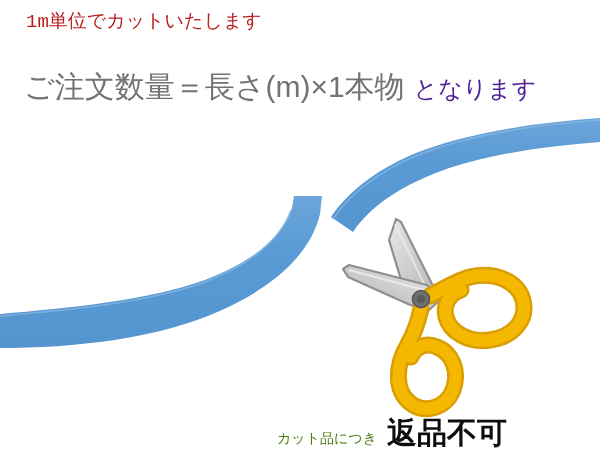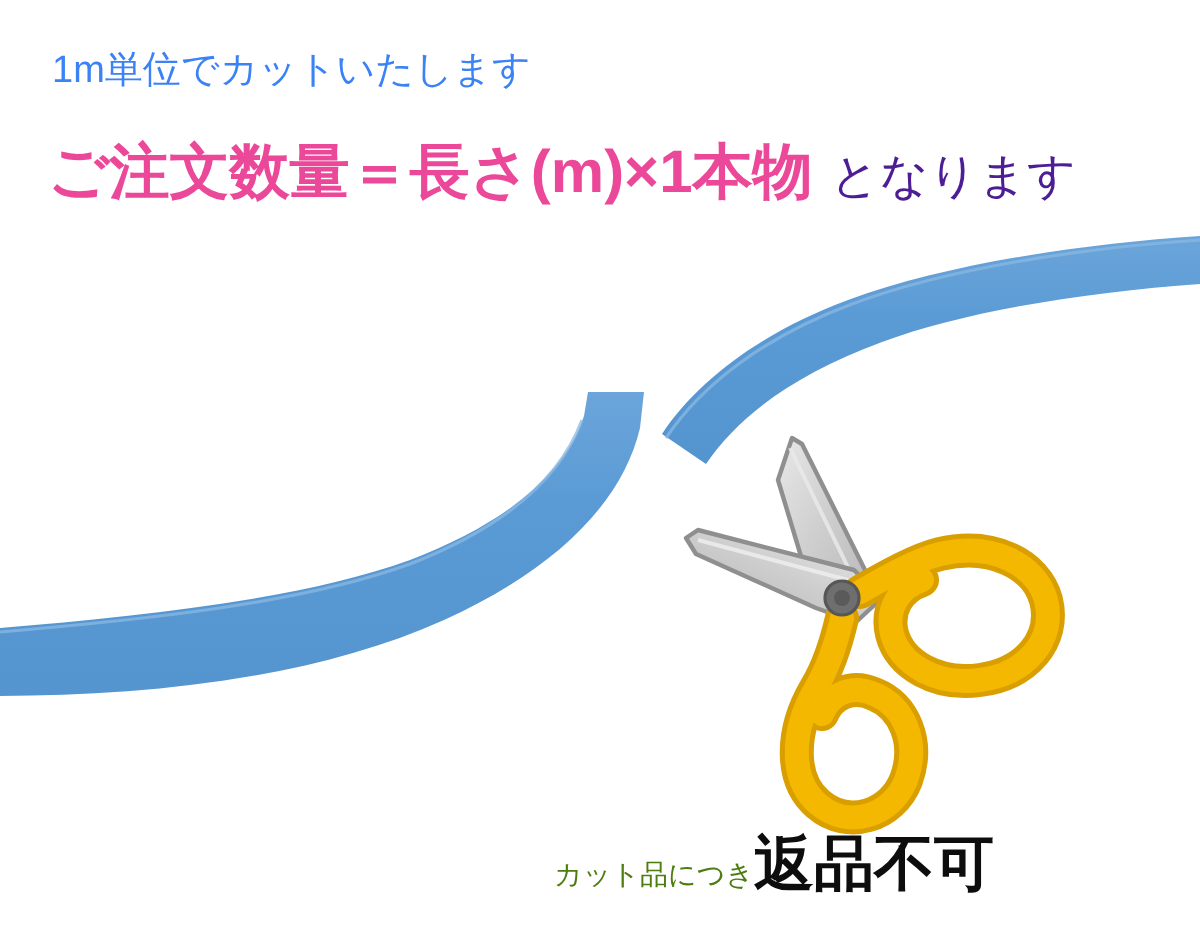--- a/index.html
+++ b/index.html
@@ -22,34 +22,35 @@
     width: 600px;
     height: 466px;
   }
   .txt {
     position: absolute;
     white-space: nowrap;
     line-height: 1;
   }
   #headline-small {
     left: 26px;
-    top: 26px;
+    top: 13px;
     font-size: 19px;
-    color: #3b82f6;
-    letter-spacing: 0px;
+    color: #b91c1c;
+    letter-spacing: 0px;
+    font-family: Liberation Mono, monospace;
   }
   #headline-main {
     left: 24px;
     top: 72px;
     font-size: 0;
   }
   #headline-main .red {
     font-size: 30px;
-    font-weight: bold;
-    color: #ec4899;
+    font-weight: normal;
+    color: #737373;
     letter-spacing: 0px;
   }
   #headline-main .blk {
     font-size: 24px;
     font-weight: normal;
     color: #4c1d95;
     margin-left: 9px;
     letter-spacing: 0px;
   }
   #footer-note {
@@ -59,20 +60,21 @@
   }
   #footer-note .lead {
     font-size: 14px;
     color: #4d7c0f;
     letter-spacing: 0px;
   }
   #footer-note .strong {
     font-size: 30px;
     font-weight: bold;
     color: #0d0d0d;
+    margin-left: 10px;
     letter-spacing: 0px;
   }
 </style>
 </head>
 <body>
 
 <div id="page">
 
   <svg class="art-layer" viewBox="0 0 600 466" width="600" height="466" xmlns="http://www.w3.org/2000/svg" aria-hidden="true">
     <defs>

